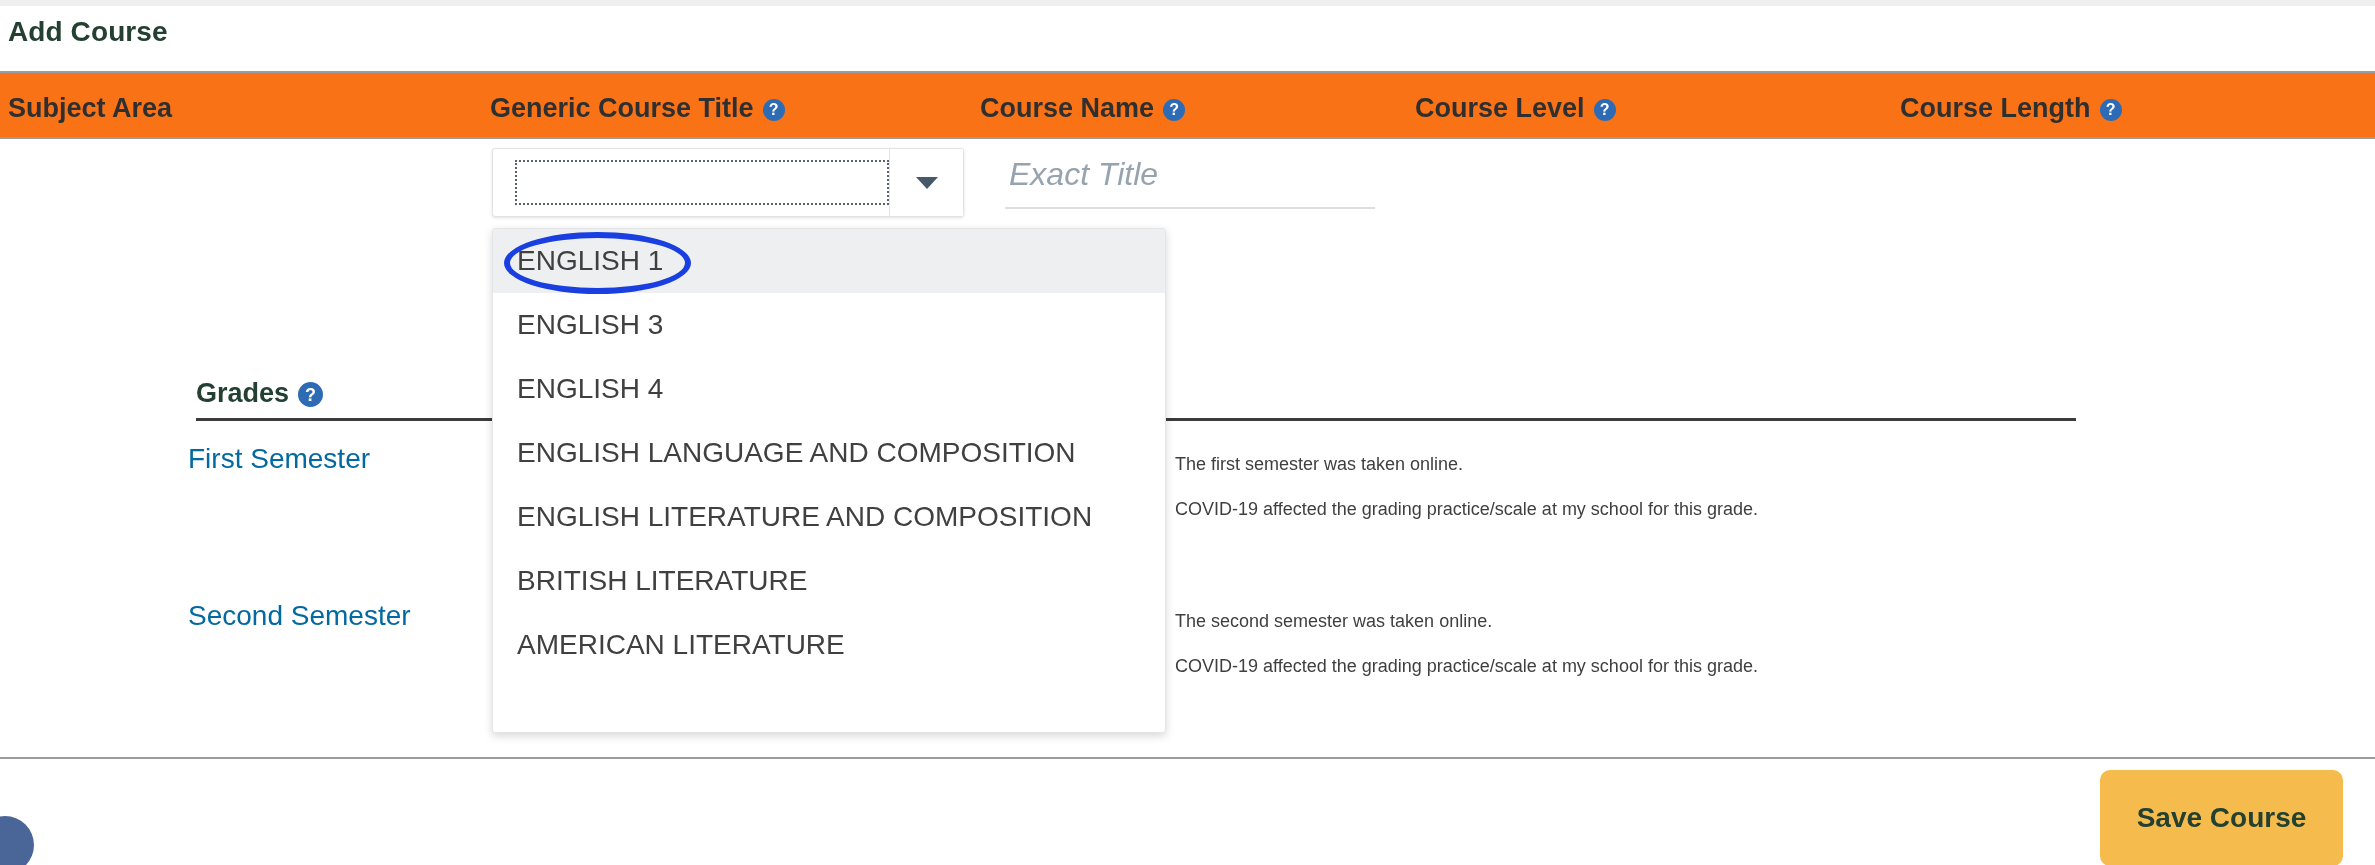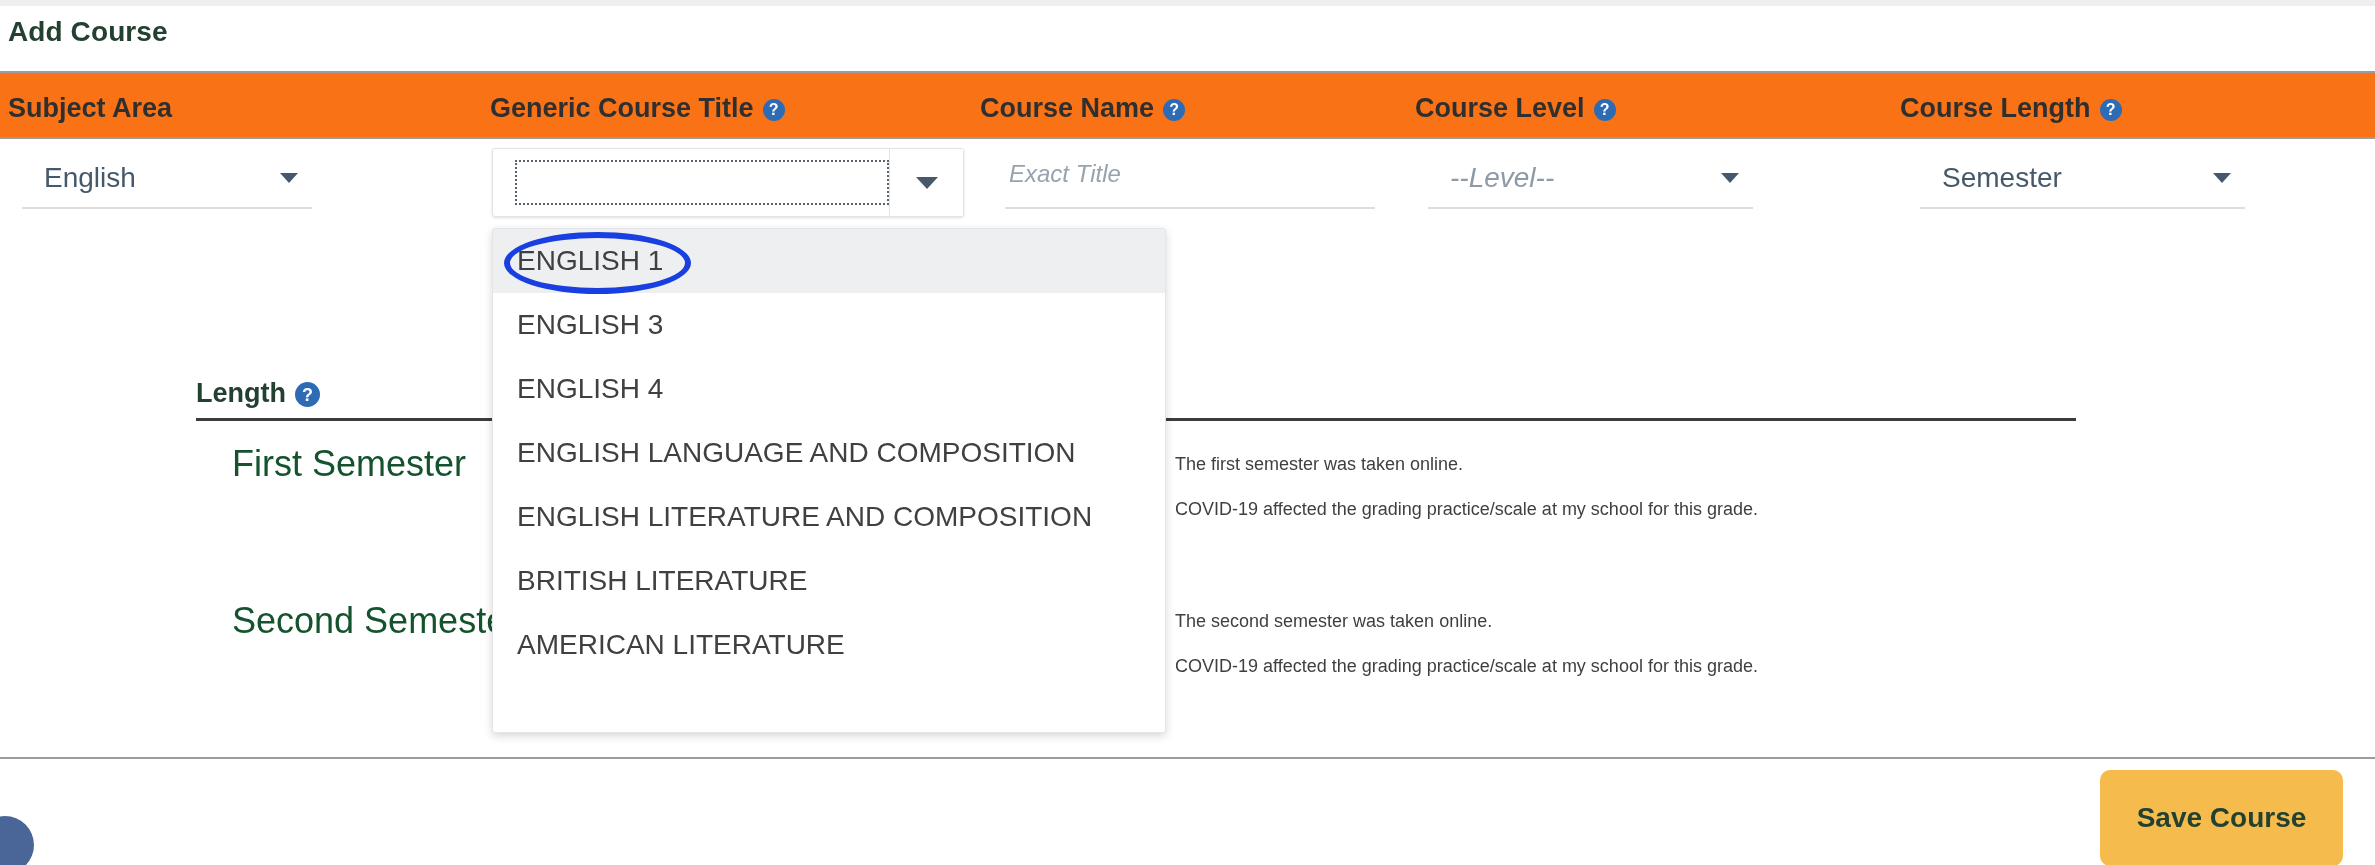--- a/index.html
+++ b/index.html
@@ -127,21 +127,21 @@
 
   
   .mat-input {
     position: absolute;
     left: 1005px; top: 149px;
     width: 370px; height: 60px;
     border: none;
     border-bottom: 2px solid #dcdee0;
     background: transparent;
     font-family: "Liberation Sans", sans-serif;
-    font-size: 24px;
+    font-size: 32px;
     color: #46596b;
     padding: 0 4px 8px 4px;
     outline: none;
   }
   .mat-input::placeholder {
     color: #97a3ae;
     font-style: italic;
     opacity: 1;
   }
 
@@ -235,25 +235,24 @@
     font-size: 27px;
     font-weight: 700;
     color: #234030;
     display: flex;
     align-items: center;
     gap: 9px;
   }
 
   .sem-label {
     position: absolute;
-    font-size: 36px;
-    color: #14532d;
+    font-size: 28px;
+    color: #0369a1;
     white-space: nowrap;
     z-index: 5;
-    margin-left: 44px;
   }
   .sem-1 { left: 188px; top: 443px; }
   .sem-2 { left: 188px; top: 600px; }
 
   
   .check-line {
     position: absolute;
     display: flex;
     align-items: center;
     gap: 14px;
@@ -336,37 +335,20 @@
       <span>Course Level</span>
       <span class="help-icon">?</span>
     </div>
 
     <div class="col-header h-length">
       <span>Course Length</span>
       <span class="help-icon">?</span>
     </div>
   </div>
 
-  <div class="field-row">
-
-    <div class="mat-select sel-subject">
-      <span class="value">English</span>
-      <span class="caret"></span>
-    </div>
-
-    <div class="mat-select sel-level">
-      <span class="value placeholder">--Level--</span>
-      <span class="caret"></span>
-    </div>
-
-    <div class="mat-select sel-length">
-      <span class="value">Semester</span>
-      <span class="caret"></span>
-    </div>
-  </div>
 
   <input class="mat-input" type="text" placeholder="Exact Title" style="">
 
   <div class="combo-wrap">
     <input class="combo-input" type="text" placeholder="" style="">
     <div class="combo-btn">
       <span class="caret2"></span>
     </div>
   </div>
 
@@ -377,21 +359,21 @@
       <div class="dd-item">ENGLISH LANGUAGE AND COMPOSITION</div>
       <div class="dd-item">ENGLISH LITERATURE AND COMPOSITION</div>
       <div class="dd-item">BRITISH LITERATURE</div>
       <div class="dd-item">AMERICAN LITERATURE</div>
     </div>
 
   <div class="annot-ellipse"></div>
 
   <div class="grades-head">
     <span class="grades-label">
-      <span>Length</span>
+      <span>Grades</span>
       <span class="help-icon big">?</span>
     </span>
   </div>
 
   <div class="sem-label sem-1">First Semester</div>
   <div class="sem-label sem-2">Second Semester</div>
 
   <div class="check-line cl-1">
     <span class="cbox"></span>
     <span class="ctext">The first semester was taken online.</span>

